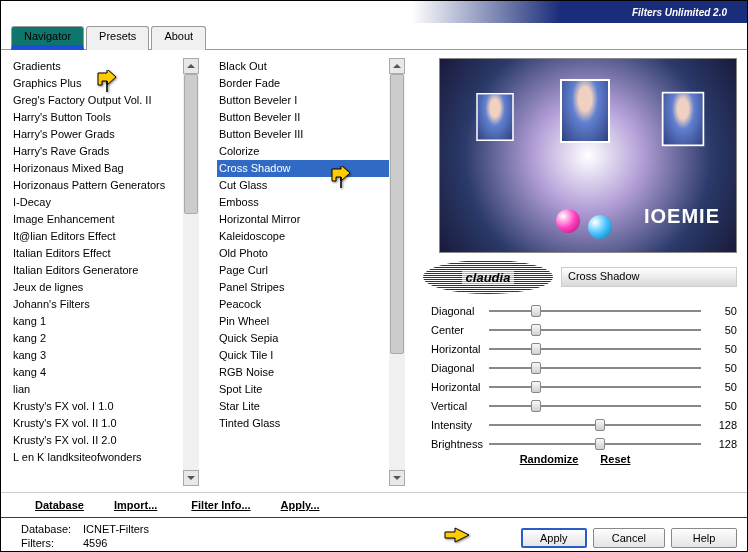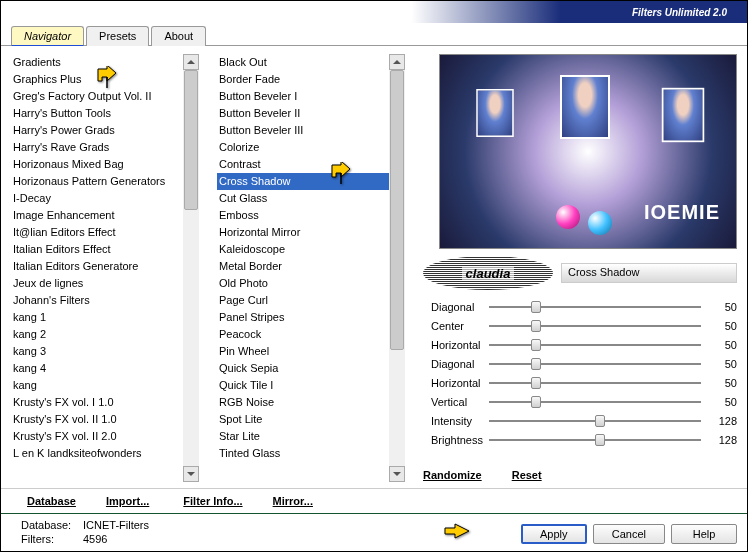--- a/index.html
+++ b/index.html
@@ -1,21 +1,21 @@
 <!DOCTYPE html>
 <html><head>
 <meta charset="utf-8">
 <style>
 * { box-sizing: border-box; margin: 0; padding: 0; }
 body { font-family: Tahoma, Arial, sans-serif; font-size: 11px; background: #fff; width: 748px; height: 552px; overflow: hidden; position: relative; border: 1px solid #000; }
 .title-bar { height: 22px; background: linear-gradient(90deg, #fff 0%, #fff 55%, #1a2d7a 75%, #1a2d7a 100%); display: flex; justify-content: flex-end; align-items: center; padding-right: 20px; }
 .title-text { color: #fff; font-style: italic; font-weight: bold; font-size: 10px; font-family: Arial, sans-serif; }
 .tabs { display: flex; padding: 2px 0 0 10px; border-bottom: 1px solid #999; }
 .tab { padding: 3px 12px; border: 1px solid #999; border-bottom: none; margin-right: 2px; background: #f0f0f0; cursor: pointer; position: relative; top: 1px; border-radius: 3px 3px 0 0; }
-.tab.active { background: #fef9c3; border-bottom: 1px solid #1d4ed8; z-index: 1; font-style: italic; }
+.tab.active { background: #0f766e; border-bottom: 5px solid #1d4ed8; z-index: 1; }
 .main { display: flex; padding: 8px 10px 6px 10px; height: 442px; }
 .col { position: relative; }
 .col1 { width: 188px; }
 .col2 { width: 188px; margin-left: 18px; }
 .col3 { flex: 1; margin-left: 18px; }
 .listbox { height: 410px; overflow: hidden; position: relative; }
 .list-item { padding: 1px 2px; white-space: nowrap; overflow: hidden; cursor: pointer; line-height: 15px; }
 .list-item.selected { background: #316ac5; color: #fff; }
 .scrollbar { position: absolute; right: 0; top: 0; width: 16px; height: 100%; background: #f0f0f0; }
 .scroll-btn { width: 16px; height: 16px; background: #e8e8e8; border: 1px solid #aaa; display: flex; align-items: center; justify-content: center; cursor: pointer; }
@@ -33,21 +33,21 @@
 .filter-hdr { display: flex; align-items: center; gap: 8px; margin-top: 6px; height: 36px; }
 .wm { width: 130px; height: 34px; background: repeating-linear-gradient(0deg, #333 0 1px, #fff 1px 2px); border-radius: 50%; display: flex; align-items: center; justify-content: center; }
 .wm-text { font-style: italic; font-weight: bold; font-size: 13px; color: #000; background: rgba(255,255,255,0.6); padding: 0 4px; }
 .filter-name { flex: 1; height: 20px; background: linear-gradient(180deg, #fff, #d8d8d8); border: 1px solid #ccc; padding: 2px 6px; }
 .sliders { margin-top: 6px; }
 .slider-row { display: flex; align-items: center; height: 19px; }
 .slider-label { width: 60px; padding-left: 8px; }
 .slider-track { flex: 1; height: 2px; background: #888; position: relative; margin: 0 6px; }
 .slider-thumb { position: absolute; width: 10px; height: 12px; background: linear-gradient(#f8f8f8,#d0d0d0); border: 1px solid #888; top: -5px; border-radius: 2px; cursor: pointer; }
 .slider-val { width: 30px; text-align: right; }
-.btn-row { display: flex; justify-content: flex-start; gap: 30px; margin-top: 20px; padding-right: 10px; }
+.btn-row { display: flex; justify-content: center; gap: 22px; margin-top: 0; padding-right: 10px; }
 .link-btn { font-weight: bold; text-decoration: underline; cursor: pointer; }
 .bottom-links { display: flex; gap: 30px; padding: 6px 10px; border-top: 1px solid #ccc; }
 .status { display: flex; justify-content: space-between; padding: 4px 10px 6px 20px; border-top: 1px solid #14532d; align-items: flex-start; }
 .status-left { line-height: 14px; }
 .status-row { display: flex; }
 .status-lbl { width: 62px; }
 .right-btns { display: flex; gap: 6px; margin-top: 6px; padding-left: 48px; }
 .btn { padding: 3px 18px; border: 1px solid #888; background: linear-gradient(#fdfdfd,#e4e4e4); cursor: pointer; border-radius: 2px; min-width: 66px; text-align: center; }
 .btn.primary { border: 2px solid #2a5cc8; padding: 2px 17px; }
 .pointer { position: absolute; width: 28px; height: 22px; z-index: 50; pointer-events: none; }
@@ -84,21 +84,21 @@
         <div class="list-item">Image Enhancement</div>
         <div class="list-item">It@lian Editors Effect</div>
         <div class="list-item">Italian Editors Effect</div>
         <div class="list-item">Italian Editors Generatore</div>
         <div class="list-item">Jeux de lignes</div>
         <div class="list-item">Johann's Filters</div>
         <div class="list-item">kang 1</div>
         <div class="list-item">kang 2</div>
         <div class="list-item">kang 3</div>
         <div class="list-item">kang 4</div>
-        <div class="list-item">kang</div>
+        <div class="list-item">lian</div>
         <div class="list-item">Krusty's FX vol. I 1.0</div>
         <div class="list-item">Krusty's FX vol. II 1.0</div>
         <div class="list-item">Krusty's FX vol. II 2.0</div>
         <div class="list-item">L en K landksiteofwonders</div>
       </div>
     <div class="scrollbar">
       <div class="scroll-btn">
           <div class="arrow-up"></div>
         </div>
       <div class="scroll-track">
@@ -116,27 +116,25 @@
   </div>
 
   <div class="col col2">
     <div class="listbox" id="filter-list">
         <div class="list-item">Black Out</div>
         <div class="list-item">Border Fade</div>
         <div class="list-item">Button Beveler I</div>
         <div class="list-item">Button Beveler II</div>
         <div class="list-item">Button Beveler III</div>
         <div class="list-item">Colorize</div>
-        <div class="list-item">Contrast</div>
         <div class="list-item selected">Cross Shadow</div>
         <div class="list-item">Cut Glass</div>
         <div class="list-item">Emboss</div>
         <div class="list-item">Horizontal Mirror</div>
         <div class="list-item">Kaleidoscope</div>
-        <div class="list-item">Metal Border</div>
         <div class="list-item">Old Photo</div>
         <div class="list-item">Page Curl</div>
         <div class="list-item">Panel Stripes</div>
         <div class="list-item">Peacock</div>
         <div class="list-item">Pin Wheel</div>
         <div class="list-item">Quick Sepia</div>
         <div class="list-item">Quick Tile I</div>
         <div class="list-item">RGB Noise</div>
         <div class="list-item">Spot Lite</div>
         <div class="list-item">Star Lite</div>
@@ -234,24 +232,24 @@
         </div>
       </div>
     <div class="btn-row">
       <span class="link-btn">Randomize</span>
       <span class="link-btn">Reset</span>
     </div>
   </div>
 </div>
 
 <div class="bottom-links">
-  <span class="link-btn" style="margin-left:16px;">Database</span>
+  <span class="link-btn" style="margin-left:24px;">Database</span>
   <span class="link-btn">Import...</span>
   <span class="link-btn" style="margin-left:4px;">Filter Info...</span>
-  <span class="link-btn">Mirror...</span>
+  <span class="link-btn">Apply...</span>
 </div>
 
 <div class="status">
   <div class="status-left">
     <div class="status-row">
         <span class="status-lbl">Database:</span>
         <span>ICNET-Filters</span>
       </div>
     <div class="status-row">
         <span class="status-lbl">Filters:</span>

